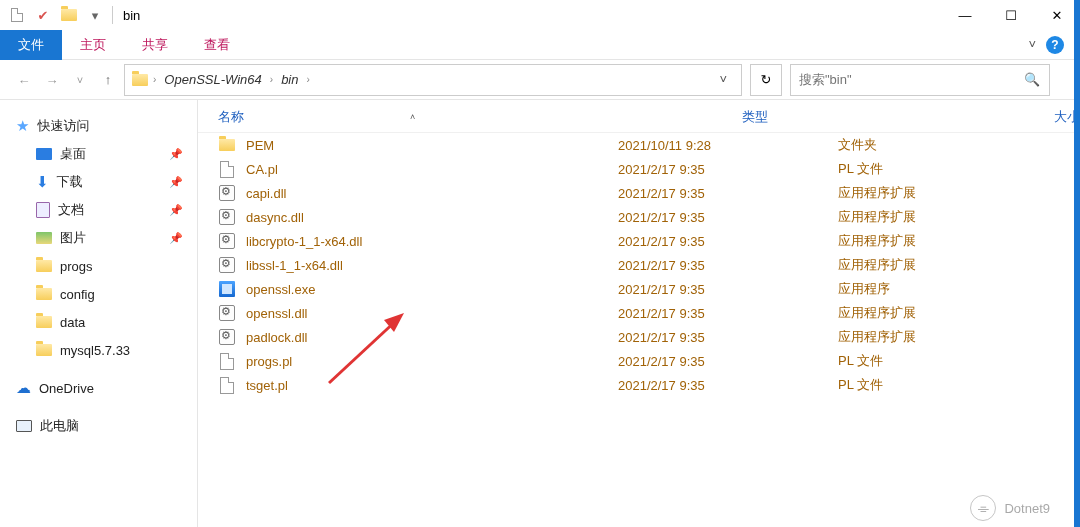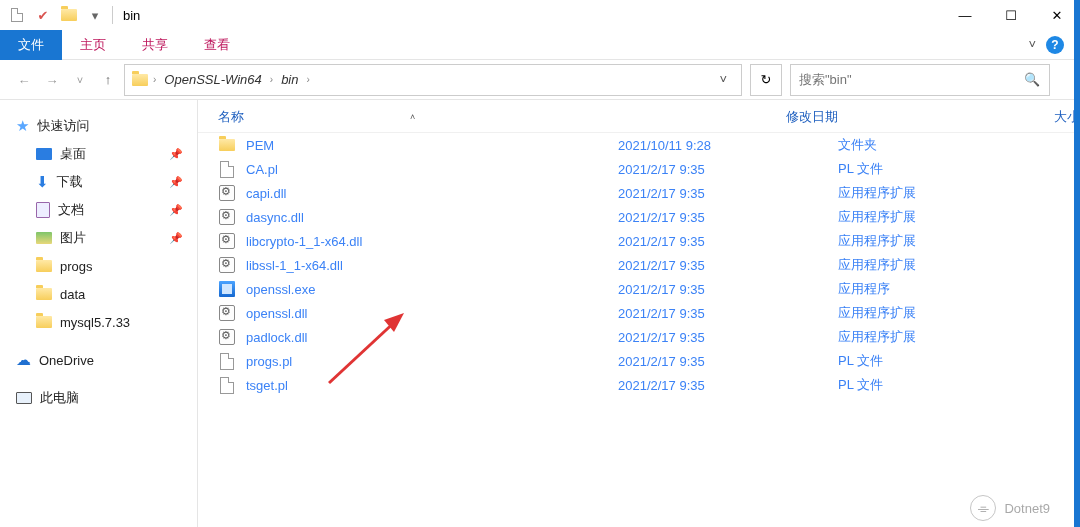--- a/index.html
+++ b/index.html
@@ -47,21 +47,21 @@
     .content { flex: 1; position: relative; overflow: hidden; }
     .arrow-annotation { position: absolute; left: 126px; top: 198px; width: 90px; height: 90px; pointer-events: none; z-index: 5; }
     
     .columns { display: flex; padding: 8px 0 6px 20px; color: #1e5fbf; border-bottom: 1px solid #f0f0f0; text-align: right; }
     .col-name { width: 400px; display:flex; align-items:center; gap:6px; }
     .col-date { width: 220px; }
     .col-type { width: 150px; }
     .col-size { flex: 1; }
     .sort-ind { font-size: 9px; color: #5a5a5a; }
     
-    .file-row { display: flex; padding: 3px 0 3px 20px; align-items: center; color: #3b82f6; }
+    .file-row { display: flex; padding: 3px 0 3px 20px; align-items: center; color: #a16207; }
     .file-row .col-name { display: flex; align-items: center; gap: 10px; }
     .file-ico { width: 18px; height: 18px; display:inline-flex; align-items:center; justify-content:center; }
     .gear-ico { width:16px; height:16px; border:1px solid #888; border-radius:2px; position:relative; background:#fdfdfd; }
     .gear-ico::after { content:'⚙'; position:absolute; left:1px; top:-1px; font-size:11px; color:#555; }
     .page-ico { width:14px; height:17px; border:1px solid #999; background:#fff; position:relative; }
     .page-ico::before { content:''; position:absolute; right:-1px; top:-1px; width:5px; height:5px; background:#fff; border-left:1px solid #999; border-bottom:1px solid #999; }
     .exe-ico { width:16px; height:16px; background: linear-gradient(#4aa3ff,#1668d0); border-radius:1px; position:relative; }
     .exe-ico::after { content:''; position:absolute; inset:3px; background: #cfe6ff; }
     
     .watermark { position:absolute; right: 30px; bottom: 6px; display:flex; align-items:center; gap:8px; color:#9a9a9a; font-size:16px; opacity:.85; }
@@ -159,20 +159,24 @@
       <span class="pic-ico"></span>
       <span>图片</span>
       <span class="pin">📌</span>
     </div>
     <div class="side-item child">
       <span class="folder-ico"></span>
       <span>progs</span>
     </div>
     <div class="side-item child">
       <span class="folder-ico"></span>
+      <span>config</span>
+    </div>
+    <div class="side-item child">
+      <span class="folder-ico"></span>
       <span>data</span>
     </div>
     <div class="side-item child">
       <span class="folder-ico"></span>
       <span>mysql5.7.33</span>
     </div>
     <div style="height:10px;"></div>
     <div class="side-item">
       <span class="cloud-ico">☁</span>
       <span>OneDrive</span>
@@ -188,21 +192,21 @@
     <svg class="arrow-annotation" viewBox="0 0 90 90">
       <line x1="5" y1="85" x2="75" y2="20" stroke="#e03434" stroke-width="3"></line>
       <polygon points="80,15 60,22 70,34" fill="#e03434"></polygon>
     </svg>
 
     <div class="columns">
       <div class="col-name">
         <span>名称</span>
         <span class="sort-ind" style="margin-left:160px;">˄</span>
       </div>
-      <div class="col-date">修改日期</div>
+      <div class="col-type">类型</div>
       <div class="col-size">大小</div>
     </div>
 
     <div id="file-rows">
         <div class="file-row">
           <div class="col-name">
             <span class="file-ico">
               <span class="folder-ico"></span>
             </span>
             <span>PEM</span>

